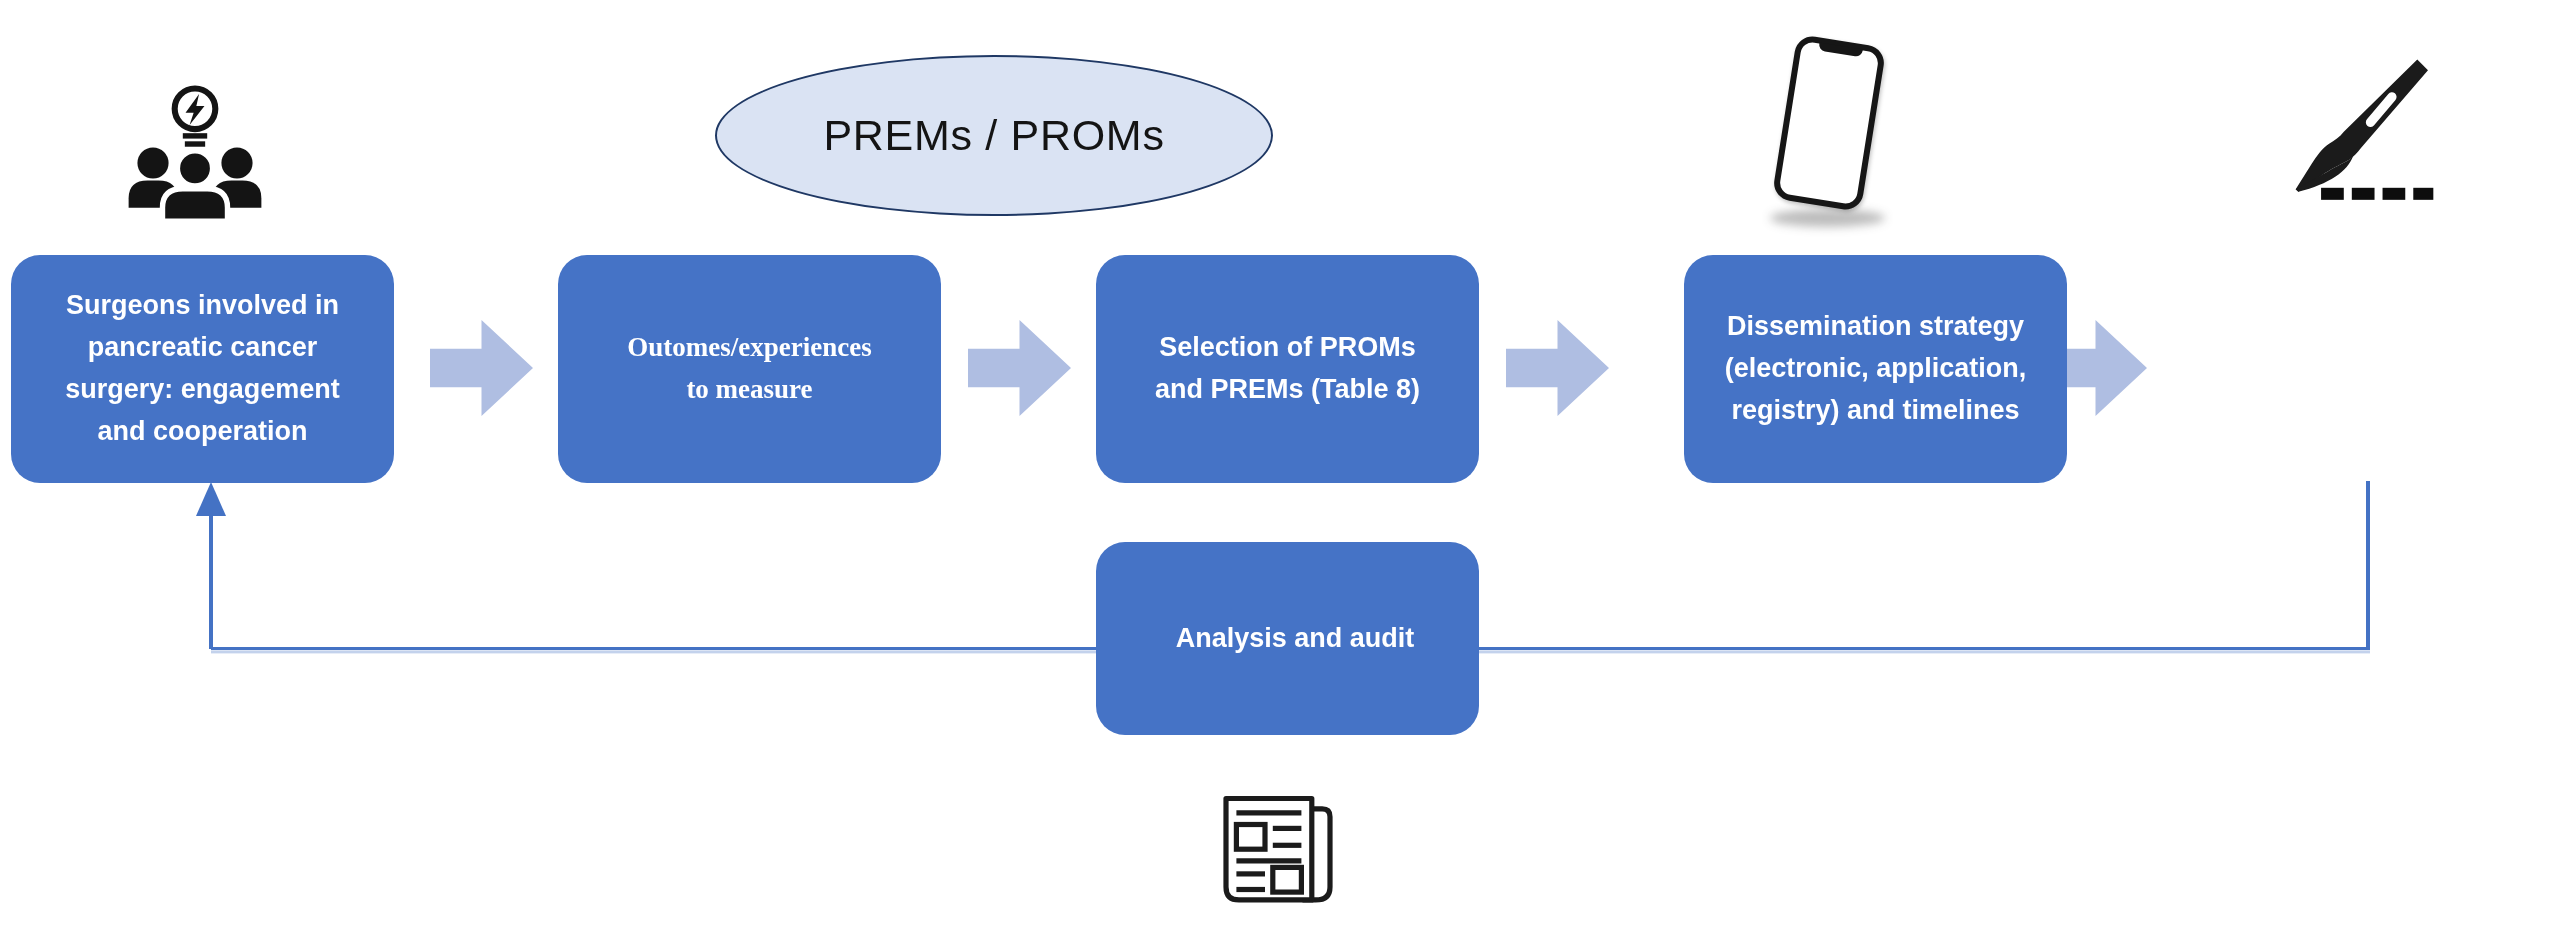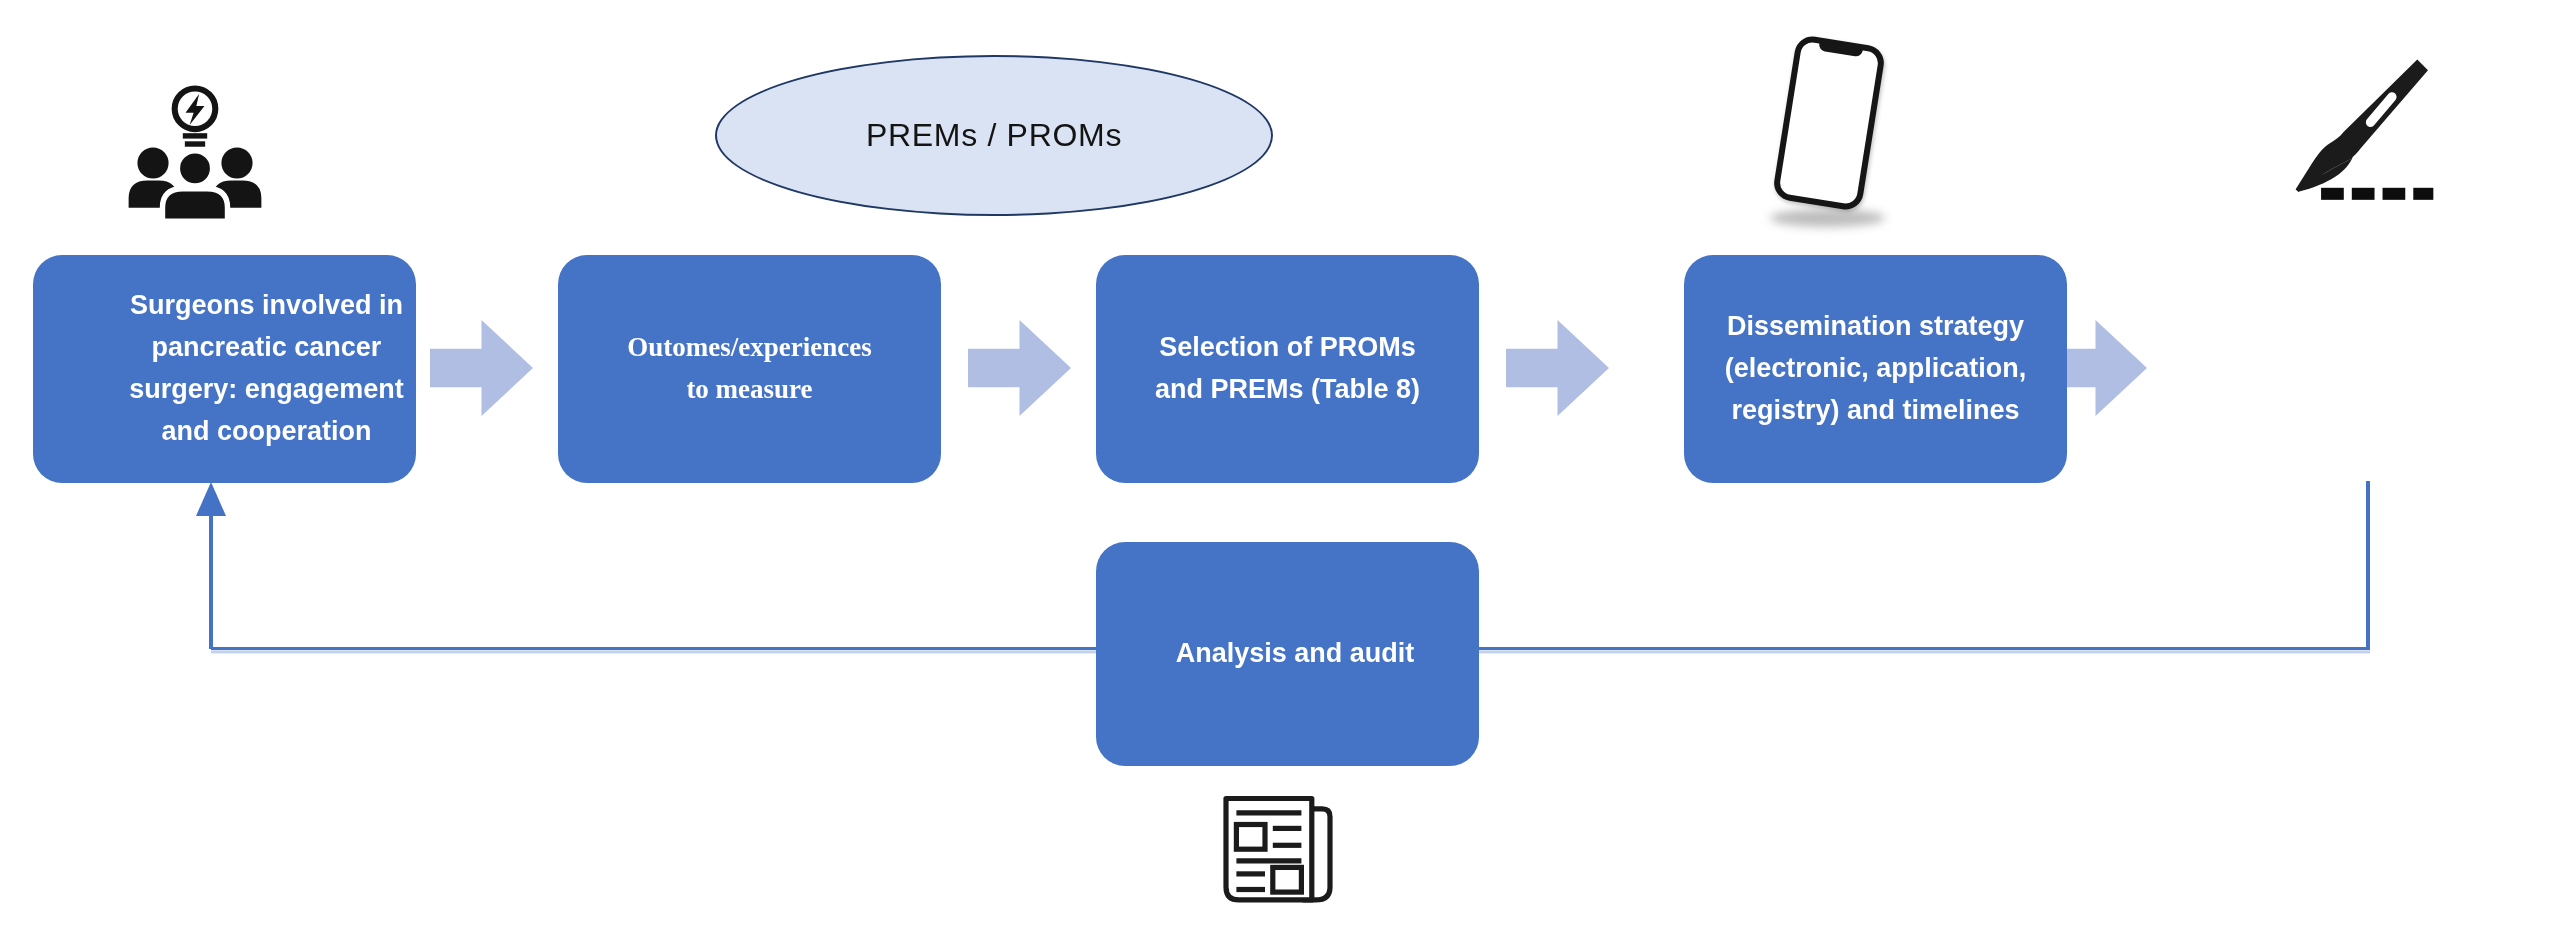--- a/index.html
+++ b/index.html
@@ -25,21 +25,21 @@
     color:#ffffff;font-size:27px;font-weight:600;line-height:1.55;
     text-align:center;white-space:pre-line;padding:0 12.3px;
   }
   .block-arrow{position:absolute;top:320px;width:103px;height:96px;z-index:1;}
   .ellipse{
     position:absolute;left:715px;top:55px;width:558px;height:161px;
     background:var(--ellipse-fill);border:2.1px solid var(--ellipse-border);
     border-radius:50%;display:flex;align-items:center;justify-content:center;
     box-sizing:border-box;z-index:2;
   }
-  .ellipse .label{font-size:32px;font-weight:400;color:var(--ink);letter-spacing:0.7px;}
+  .ellipse .label{font-size:43px;font-weight:400;color:var(--ink);letter-spacing:0.7px;}
   .hline{
     position:absolute;left:211px;top:647px;width:2159px;height:3.4px;
     background:var(--line);box-shadow:0 3.4px 0 rgba(68,114,196,0.32);z-index:1;
   }
   .vline{position:absolute;width:4.1px;background:var(--line);z-index:1;}
   .vline-left{left:209px;top:515px;height:134px;}
   .vline-right{left:2366px;top:481px;height:168px;}
   .arrowhead-up{
     position:absolute;left:196px;top:482px;width:0;height:0;z-index:1;
     border-left:15px solid transparent;border-right:15px solid transparent;
@@ -100,21 +100,21 @@
     <rect x="47" y="100" width="17" height="9" fill="#0d0d0d"></rect>
     <rect x="70" y="100" width="17" height="9" fill="#0d0d0d"></rect>
     <rect x="93" y="100" width="15" height="9" fill="#0d0d0d"></rect>
   </svg>
 
   <div class="hline"></div>
   <div class="vline vline-left"></div>
   <div class="arrowhead-up"></div>
   <div class="vline vline-right"></div>
 
-  <div class="box" style="left:33px;justify-content:flex-end;">
+  <div class="box" style="left:11px;">
     <span class="label">Surgeons involved in
 pancreatic cancer
 surgery: engagement
 and cooperation</span>
   </div>
   <div class="box" style="left:558px;font-family:Liberation Serif, serif;">
     <span class="label">Outomes/experiences
 to measure</span>
   </div>
   <div class="box" style="left:1096px;">
@@ -133,21 +133,21 @@
   <svg class="block-arrow" style="left:968px;" viewBox="0 0 100 100" preserveAspectRatio="none">
     <polygon points="0,30 50,30 50,0 100,50 50,100 50,70 0,70" fill="#AFBEE2"></polygon>
   </svg>
   <svg class="block-arrow" style="left:1506px;" viewBox="0 0 100 100" preserveAspectRatio="none">
     <polygon points="0,30 50,30 50,0 100,50 50,100 50,70 0,70" fill="#AFBEE2"></polygon>
   </svg>
   <svg class="block-arrow" style="left:2044px;" viewBox="0 0 100 100" preserveAspectRatio="none">
     <polygon points="0,30 50,30 50,0 100,50 50,100 50,70 0,70" fill="#AFBEE2"></polygon>
   </svg>
 
-  <div class="box" style="left:1096px;top:542px;height:224px;padding-left:15px;">
+  <div class="box" style="left:1096px;top:542px;height:193px;padding-left:15px;">
     <span class="label">Analysis and audit</span>
   </div>
 
   <svg class="icon-svg" style="left:1213px;top:782px;" width="130" height="137" viewBox="0 0 100 92">
     <path d="M 74,14 H 84 Q 90,14 90,20 V 74 Q 90,84 79,84 H 70 Z" fill="#ffffff" stroke="#1b1b1b" stroke-width="4" stroke-linejoin="round"></path>
     <path d="M 10,6 H 76 V 84 H 20 Q 10,84 10,74 Z" fill="#ffffff" stroke="#1b1b1b" stroke-width="4" stroke-linejoin="round"></path>
     <line x1="18" y1="17" x2="68" y2="17" stroke="#1b1b1b" stroke-width="4"></line>
     <rect x="18" y="26" width="22" height="19" fill="none" stroke="#1b1b1b" stroke-width="4"></rect>
     <line x1="46" y1="29" x2="68" y2="29" stroke="#1b1b1b" stroke-width="4"></line>
     <line x1="46" y1="42" x2="68" y2="42" stroke="#1b1b1b" stroke-width="4"></line>

